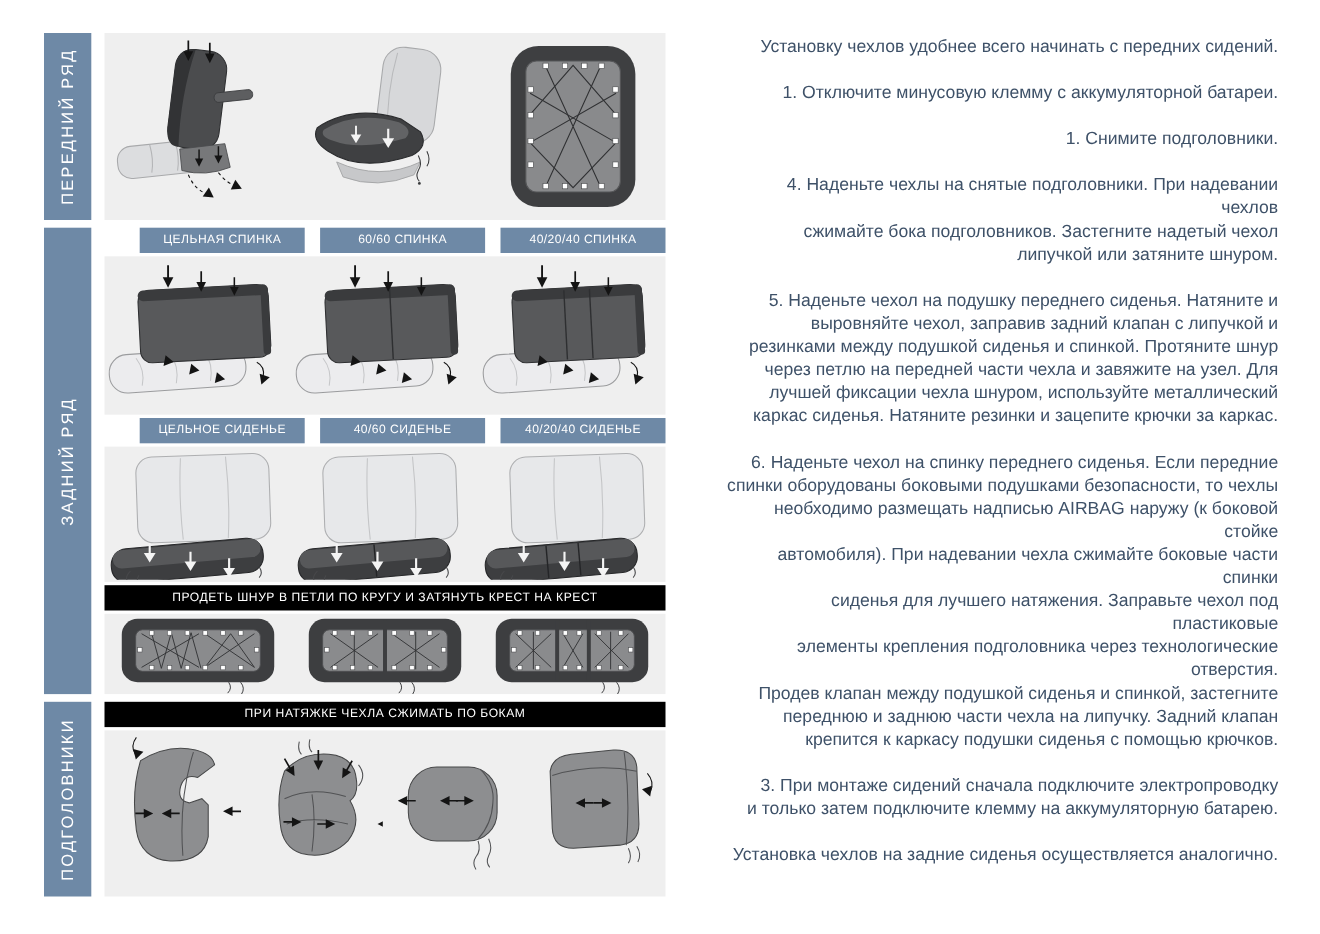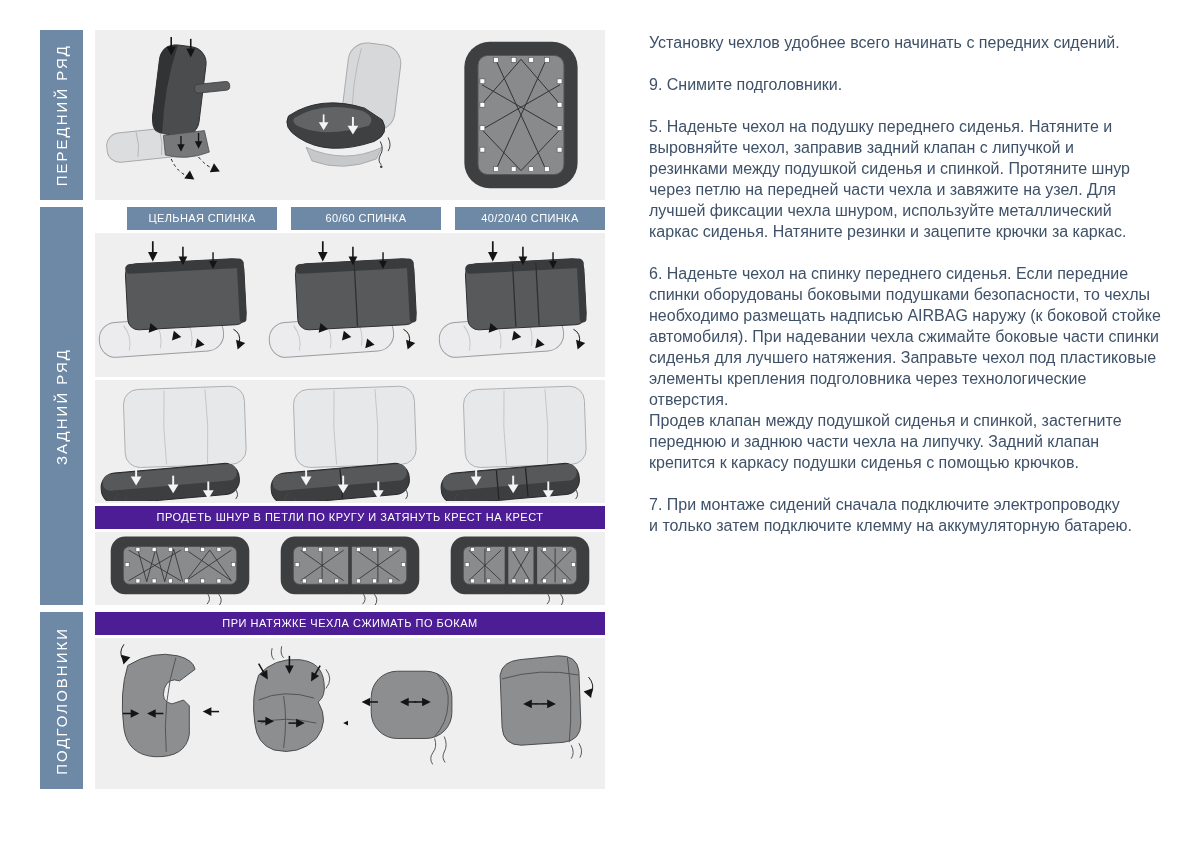--- a/index.html
+++ b/index.html
@@ -20,28 +20,28 @@
          justify-content:space-around;}
   .panel-front{height:170px;}
   .panel-backrests{height:144px;}
   .panel-seats{height:123px;}
   .panel-under{height:73px;}
   .panel-heads{height:151px;justify-content:space-between;padding:0 4px;box-sizing:border-box;}
   .label-row{display:flex;justify-content:space-between;height:23px;padding-left:32px;}
   .lbar{width:150px;height:23px;background:#6e89a6;color:#ffffff;
         font-size:11px;line-height:23px;text-align:center;
         letter-spacing:0.4px;white-space:nowrap;}
-  .wide-bar{height:23px;background:#4c1d95;color:#ffffff;font-size:11px;
+  .wide-bar{height:23px;background:#000000;color:#ffffff;font-size:11px;
         line-height:23px;text-align:center;letter-spacing:0.5px;}
   .fig{flex:none;}
 
   
   .instructions{position:absolute;left:645px;top:32px;width:517px;
         color:#3e5168;font-size:16px;line-height:21px;}
-  .instructions p{margin:0 0 21px 4px;white-space:pre-line;}
+  .instructions p{margin:0 0 21px 16px;white-space:pre-line;text-align:right;}
 </style>
 </head>
 <body>
 
 <div class="page">
 
   <svg width="0" height="0" style="position:absolute">
     <defs>
       <g id="arrD">
           <line x1="0" y1="-16" x2="0" y2="-5" stroke="#141414" stroke-width="1.6"></line>
@@ -205,20 +205,25 @@
             <use href="#arrD" transform="translate(88 27)"></use>
             <use href="#arrD" transform="translate(119 31) scale(0.9)"></use>
             <use href="#triD" transform="translate(54 98) rotate(40)"></use>
             <use href="#triD" transform="translate(78 106) rotate(40)"></use>
             <use href="#triD" transform="translate(102 114) rotate(40)"></use>
             <path d="M140 96 q8 4 6 14" stroke="#141414" fill="none"></path>
             <use href="#triD" transform="translate(145 115) rotate(20)"></use>
           </svg>
         </div>
 
+        <div class="label-row">
+          <div class="lbar">ЦЕЛЬНОЕ СИДЕНЬЕ</div>
+          <div class="lbar">40/60 СИДЕНЬЕ</div>
+          <div class="lbar">40/20/40 СИДЕНЬЕ</div>
+        </div>
 
         <div class="panel panel-seats">
 
           <svg class="fig" width="166" height="119" viewBox="0 0 170 122">
             <g transform="rotate(-2 90 48)">
               <rect x="28" y="6" width="124" height="80" rx="15" fill="#e7e8ea" stroke="#aeafb1"></rect>
               <path d="M70 8 q-3 38 0 76 M112 8 q3 38 0 76" stroke="#c4c5c7" fill="none"></path>
             </g>
             <g transform="rotate(-5 78 104)">
               <rect x="4" y="88" width="142" height="32" rx="15" fill="#3d3e40" stroke="#27282a"></rect>
@@ -402,32 +407,37 @@
             <use href="#triD" transform="translate(116 56) rotate(-20)"></use>
             <path d="M96 107 q4 8 0 14 M104 105 q5 8 1 15" stroke="#515254" fill="none"></path>
           </svg>
         </div>
       </div>
     </section>
   </div>
 
   <div class="instructions">
     <p>Установку чехлов удобнее всего начинать с передних сидений.</p>
-    <p>9. Снимите подголовники.</p>
+    <p>1. Отключите минусовую клемму с аккумуляторной батареи.</p>
+    <p>1. Снимите подголовники.</p>
+    <p>4. Наденьте чехлы на снятые подголовники. При надевании чехлов
+сжимайте бока подголовников. Застегните надетый чехол
+липучкой или затяните шнуром.</p>
     <p>5. Наденьте чехол на подушку переднего сиденья. Натяните и
 выровняйте чехол, заправив задний клапан с липучкой и
 резинками между подушкой сиденья и спинкой. Протяните шнур
 через петлю на передней части чехла и завяжите на узел. Для
 лучшей фиксации чехла шнуром, используйте металлический
 каркас сиденья. Натяните резинки и зацепите крючки за каркас.</p>
     <p>6. Наденьте чехол на спинку переднего сиденья. Если передние
 спинки оборудованы боковыми подушками безопасности, то чехлы
 необходимо размещать надписью AIRBAG наружу (к боковой стойке
 автомобиля). При надевании чехла сжимайте боковые части спинки
 сиденья для лучшего натяжения. Заправьте чехол под пластиковые
 элементы крепления подголовника через технологические отверстия.
 Продев клапан между подушкой сиденья и спинкой, застегните
 переднюю и заднюю части чехла на липучку. Задний клапан
 крепится к каркасу подушки сиденья с помощью крючков.</p>
-    <p>7. При монтаже сидений сначала подключите электропроводку
+    <p>3. При монтаже сидений сначала подключите электропроводку
 и только затем подключите клемму на аккумуляторную батарею.</p>
+    <p>Установка чехлов на задние сиденья осуществляется аналогично.</p>
   </div>
 </div>
 
 </body></html>

